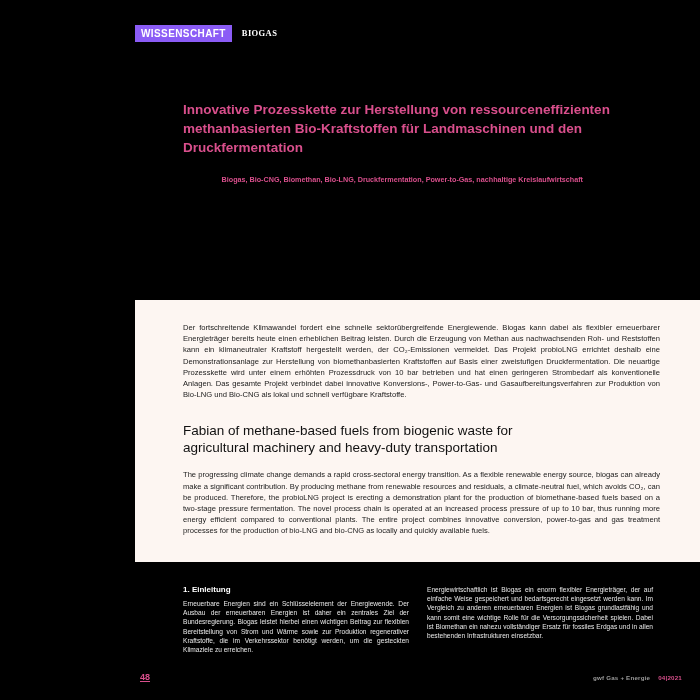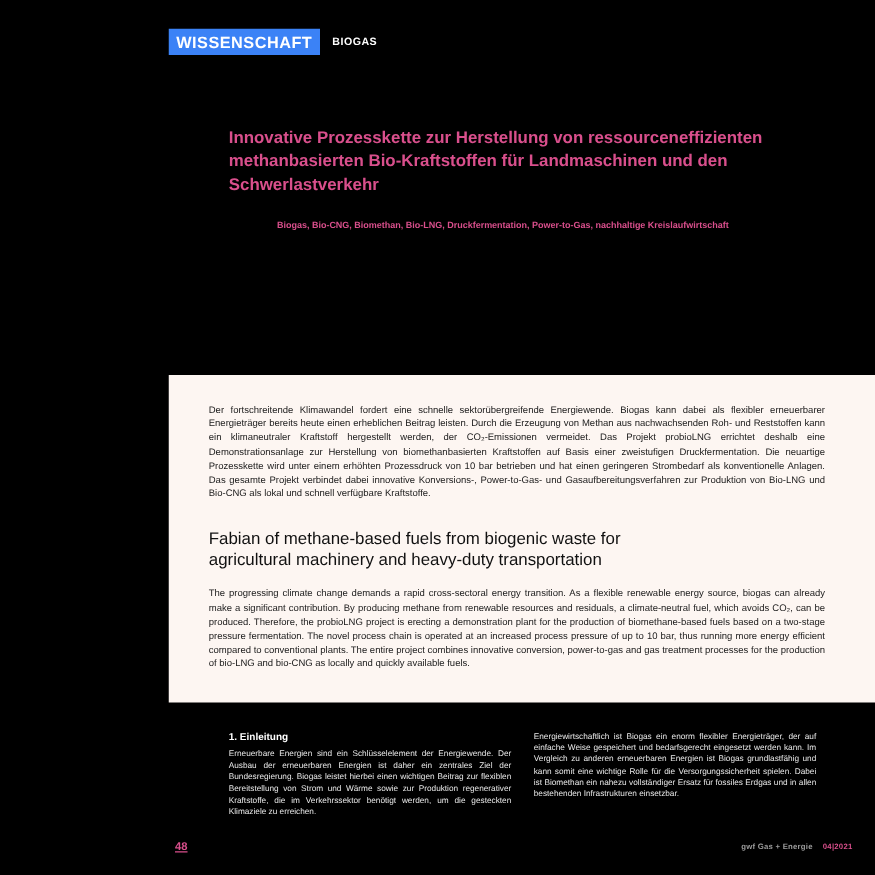--- a/index.html
+++ b/index.html
@@ -28,34 +28,35 @@
   .header-band {
     position: absolute;
     left: 135px;
     top: 22px;
     height: 22px;
     display: flex;
     align-items: center;
     gap: 10px;
   }
   .header-tag {
-    background: #3b82f6;
-    color: #ffffff;
-    font-size: 13px;
+    background: #8b5cf6;
+    color: #ffffff;
+    font-size: 10px;
     font-weight: bold;
     letter-spacing: 0.4px;
     padding: 3px 6px 3px 6px;
     text-transform: uppercase;
   }
   .header-sub {
     color: #ffffff;
     font-size: 8.5px;
     font-weight: bold;
     letter-spacing: 0.4px;
     text-transform: uppercase;
+    font-family: Liberation Serif, serif;
   }
 
   
   .title-block {
     position: absolute;
     left: 183px;
     top: 78px;
     width: 480px;
   }
   .title {
@@ -95,21 +96,21 @@
   
   .abstract-panel {
     position: absolute;
     left: 135px;
     top: 300px;
     width: 565px;
     height: 262px;
     background: #fdf6f2;
   }
   .abstract-inner {
-    padding: 22px 40px 0 32px;
+    padding: 22px 40px 0 48px;
   }
   .abstract-de {
     color: #1a1a1a;
     font-size: 7.6px;
     line-height: 11.2px;
     text-align: justify;
     margin: 0;
   }
   .abs-en-title {
     color: #111111;
@@ -183,21 +184,21 @@
 
 <div class="page">
   <div class="content">
 
     <div class="header-band">
       <span class="header-tag">WISSENSCHAFT</span>
       <span class="header-sub">Biogas</span>
     </div>
 
     <div class="title-block">
-      <p class="subtitle">Innovative Prozesskette zur Herstellung von ressourceneffizienten methanbasierten Bio-Kraftstoffen für Landmaschinen und den Schwerlastverkehr</p>
+      <p class="subtitle">Innovative Prozesskette zur Herstellung von ressourceneffizienten methanbasierten Bio-Kraftstoffen für Landmaschinen und den Druckfermentation</p>
       <p class="keywords">Biogas, Bio-CNG, Biomethan, Bio-LNG, Druckfermentation, Power-to-Gas, nachhaltige Kreislaufwirtschaft</p>
     </div>
 
     <div class="abstract-panel">
       <div class="abstract-inner">
         <p class="abstract-de">Der fortschreitende Klimawandel fordert eine schnelle sektorübergreifende Energiewende. Biogas kann dabei als flexibler erneuerbarer Energieträger bereits heute einen erheblichen Beitrag leisten. Durch die Erzeugung von Methan aus nachwachsenden Roh- und Reststoffen kann ein klimaneutraler Kraftstoff hergestellt werden, der CO₂-Emissionen vermeidet. Das Projekt probioLNG errichtet deshalb eine Demonstrationsanlage zur Herstellung von biomethanbasierten Kraftstoffen auf Basis einer zweistufigen Druckfermentation. Die neuartige Prozesskette wird unter einem erhöhten Prozessdruck von 10 bar betrieben und hat einen geringeren Strombedarf als konventionelle Anlagen. Das gesamte Projekt verbindet dabei innovative Konversions-, Power-to-Gas- und Gasaufbereitungsverfahren zur Produktion von Bio-LNG und Bio-CNG als lokal und schnell verfügbare Kraftstoffe.</p>
         <h2 class="abs-en-title">Fabian of methane-based fuels from biogenic waste for agricultural machinery and heavy-duty transportation</h2>
         <p class="abstract-en">The progressing climate change demands a rapid cross-sectoral energy transition. As a flexible renewable energy source, biogas can already make a significant contribution. By producing methane from renewable resources and residuals, a climate-neutral fuel, which avoids CO₂, can be produced. Therefore, the probioLNG project is erecting a demonstration plant for the production of biomethane-based fuels based on a two-stage pressure fermentation. The novel process chain is operated at an increased process pressure of up to 10 bar, thus running more energy efficient compared to conventional plants. The entire project combines innovative conversion, power-to-gas and gas treatment processes for the production of bio-LNG and bio-CNG as locally and quickly available fuels.</p>
       </div>
     </div>

